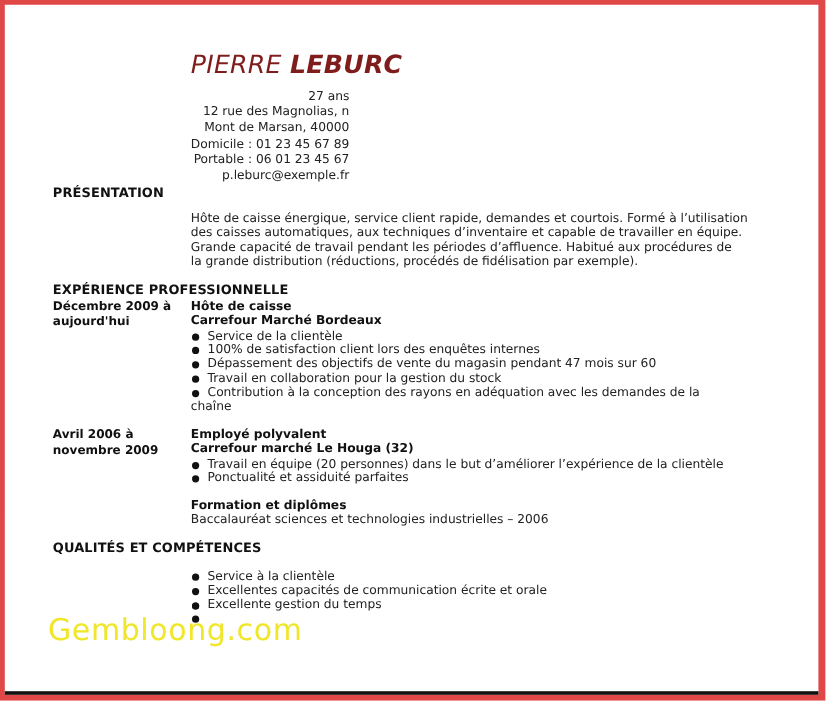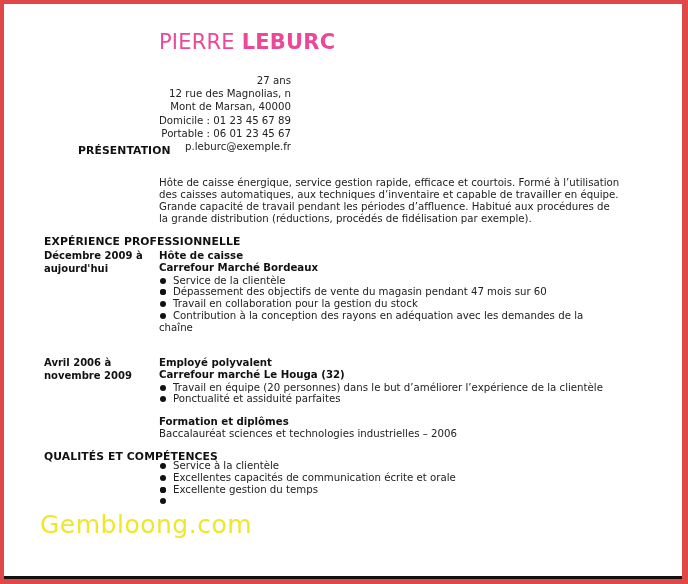--- a/index.html
+++ b/index.html
@@ -13,21 +13,21 @@
     border-right: 6px solid #e04848;
     border-bottom: 5px solid #e04848;
     background: #ffffff;
   }
   .bottom-rule {
     position: absolute; left: 4px; right: 6px; top: 576px; height: 3px; background: #111111;
   }
 
   .abs { position: absolute; white-space: nowrap; }
 
-  .name { left: 159px; top: 30px; font-size: 21px; letter-spacing: 0.2px; color: #ec4899; }
+  .name { left: 159px; top: 42px; font-size: 21px; letter-spacing: 0.2px; color: #7f1d1d; font-style: italic; }
   .name .last { font-weight: bold; }
 
   .contact { left: 159px; top: 74px; font-size: 10.2px; line-height: 13.2px; color: #222; text-align: right; }
 
   .section-title { font-weight: bold; font-size: 10.8px; color: #111; letter-spacing: 0.1px; }
 
   .para { font-size: 10.2px; line-height: 12.1px; color: #222; width: 500px; white-space: normal; }
 
   .date { font-size: 10px; line-height: 12.5px; font-weight: bold; color: #111; }
   .job-title, .company { font-size: 10.2px; font-weight: bold; line-height: 12.3px; color: #111; }
@@ -58,40 +58,40 @@
 
 <div class="abs contact">
   <div>27 ans</div>
   <div>12 rue des Magnolias, n</div>
   <div>Mont de Marsan, 40000</div>
   <div>Domicile : 01 23 45 67 89</div>
   <div>Portable : 06 01 23 45 67</div>
   <div>p.leburc@exemple.fr</div>
 </div>
 
-<div class="abs section-title" style="left:44px; top:144px;margin-left:34px;">PRÉSENTATION</div>
+<div class="abs section-title" style="left:44px; top:154px;">PRÉSENTATION</div>
 <div class="abs para" style="left:159px; top:177px;">
-  <div>Hôte de caisse énergique, service gestion rapide, efficace et courtois. Formé à l’utilisation</div>
+  <div>Hôte de caisse énergique, service client rapide, demandes et courtois. Formé à l’utilisation</div>
   <div>des caisses automatiques, aux techniques d’inventaire et capable de travailler en équipe.</div>
   <div>Grande capacité de travail pendant les périodes d’affluence. Habitué aux procédures de</div>
   <div>la grande distribution (réductions, procédés de fidélisation par exemple).</div>
 </div>
 
 <div class="abs section-title" style="left:44px; top:235px;">EXPÉRIENCE PROFESSIONNELLE</div>
 
 <div class="abs date" style="left:44px; top:250px;">
   <div>Décembre 2009 à</div>
   <div>aujourd'hui</div>
 </div>
 <div class="abs" style="left:159px; top:250px;">
   <div class="job-title">Hôte de caisse</div>
   <div class="company">Carrefour Marché Bordeaux</div>
   <ul class="bullets">
     <li><span class="dot"></span><span>Service de la clientèle</span></li>
-    <li><span class="dot"></span></li>
+    <li><span class="dot"></span><span>100% de satisfaction client lors des enquêtes internes</span></li>
     <li><span class="dot"></span><span>Dépassement des objectifs de vente du magasin pendant 47 mois sur 60</span></li>
     <li><span class="dot"></span><span>Travail en collaboration pour la gestion du stock</span></li>
     <li><span class="dot"></span><span>Contribution à la conception des rayons en adéquation avec les demandes de la</span></li>
     <li style="padding-left:0;"><span>chaîne</span></li>
   </ul>
 </div>
 
 <div class="abs date" style="left:44px; top:357px;">
   <div>Avril 2006 à</div>
   <div>novembre 2009</div>
@@ -104,21 +104,21 @@
     <li><span class="dot"></span><span>Ponctualité et assiduité parfaites</span></li>
   </ul>
 </div>
 
 <div class="abs" style="left:159px; top:416px;">
   <div class="job-title">Formation et diplômes</div>
   <div class="plain">Baccalauréat sciences et technologies industrielles – 2006</div>
 </div>
 
 <div class="abs section-title" style="left:44px; top:450px;">QUALITÉS ET COMPÉTENCES</div>
-<div class="abs" style="left:159px; top:460px;">
+<div class="abs" style="left:159px; top:475px;">
   <ul class="bullets">
     <li><span class="dot"></span><span>Service à la clientèle</span></li>
     <li><span class="dot"></span><span>Excellentes capacités de communication écrite et orale</span></li>
     <li><span class="dot"></span></li>
     <li><span class="dot"></span><span>Excellente gestion du temps</span></li>
     <li><span class="dot"></span></li>
   </ul>
 </div>
 
 <div class="abs watermark">Gembloong.com</div>

